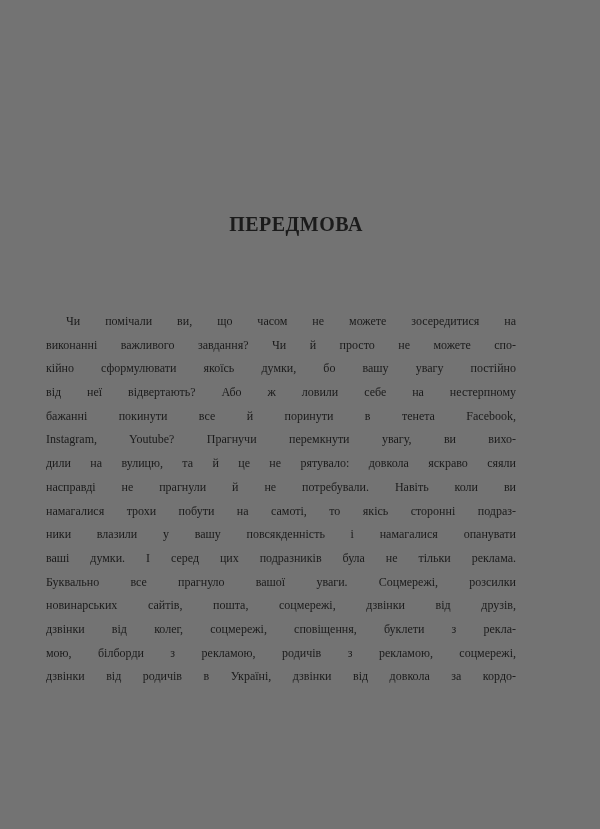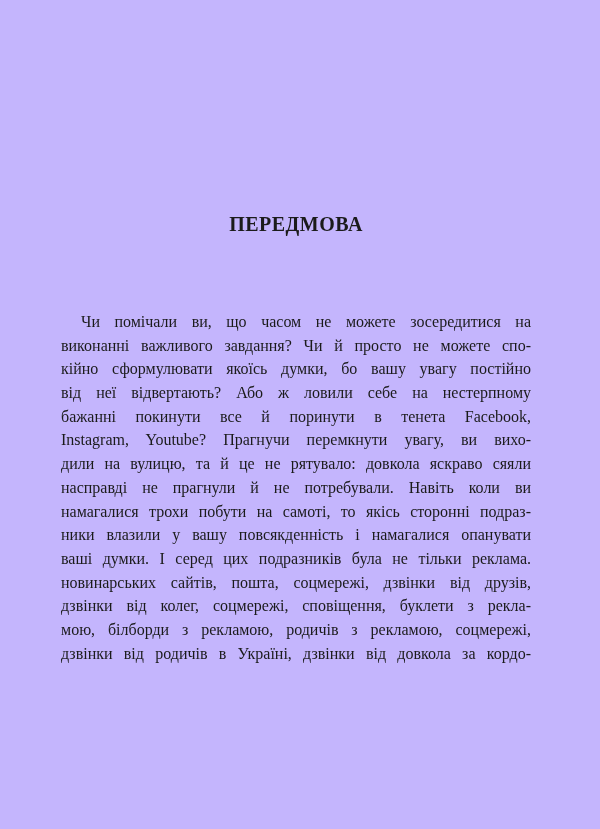--- a/index.html
+++ b/index.html
@@ -5,38 +5,38 @@
   html, body {
     margin: 0;
     padding: 0;
     background: #e9e9e9;
   }
   .page {
     position: relative;
     width: 600px;
     height: 829px;
     margin: 0 auto;
-    background: #c4b5fd;
+    background: #737373;
     font-family: "Liberation Serif", "DejaVu Serif", serif;
     color: #1b1b1b;
     overflow: hidden;
   }
   .heading {
     margin: 209px 61px 0 61px;
     width: 470px;
     text-align: center;
     font-weight: bold;
     font-size: 20px;
     line-height: 30px;
     letter-spacing: 0.5px;
   }
   .body-text {
-    margin: 71px 69px 0 61px;
+    margin: 71px 69px 0 46px;
     width: 470px;
-    font-size: 16px;
+    font-size: 12px;
     line-height: 23.7px;
   }
   .tline {
     height: 23.7px;
     overflow: hidden;
     text-align: justify;
     text-align-last: justify;
   }
   .tline.indent {
     text-indent: 20px;
@@ -56,19 +56,20 @@
     <div class="tline">виконанні важливого завдання? Чи й просто не можете спо-</div>
     <div class="tline">кійно сформулювати якоїсь думки, бо вашу увагу постійно</div>
     <div class="tline">від неї відвертають? Або ж ловили себе на нестерпному</div>
     <div class="tline">бажанні покинути все й поринути в тенета Facebook,</div>
     <div class="tline">Instagram, Youtube? Прагнучи перемкнути увагу, ви вихо-</div>
     <div class="tline">дили на вулицю, та й це не рятувало: довкола яскраво сяяли</div>
     <div class="tline">насправді не прагнули й не потребували. Навіть коли ви</div>
     <div class="tline">намагалися трохи побути на самоті, то якісь сторонні подраз-</div>
     <div class="tline">ники влазили у вашу повсякденність і намагалися опанувати</div>
     <div class="tline">ваші думки. І серед цих подразників була не тільки реклама.</div>
+    <div class="tline">Буквально все прагнуло вашої уваги. Соцмережі, розсилки</div>
     <div class="tline">новинарських сайтів, пошта, соцмережі, дзвінки від друзів,</div>
     <div class="tline">дзвінки від колег, соцмережі, сповіщення, буклети з рекла-</div>
     <div class="tline">мою, білборди з рекламою, родичів з рекламою, соцмережі,</div>
     <div class="tline">дзвінки від родичів в Україні, дзвінки від довкола за кордо-</div>
   </div>
 
 </div>
 
 </body></html>

